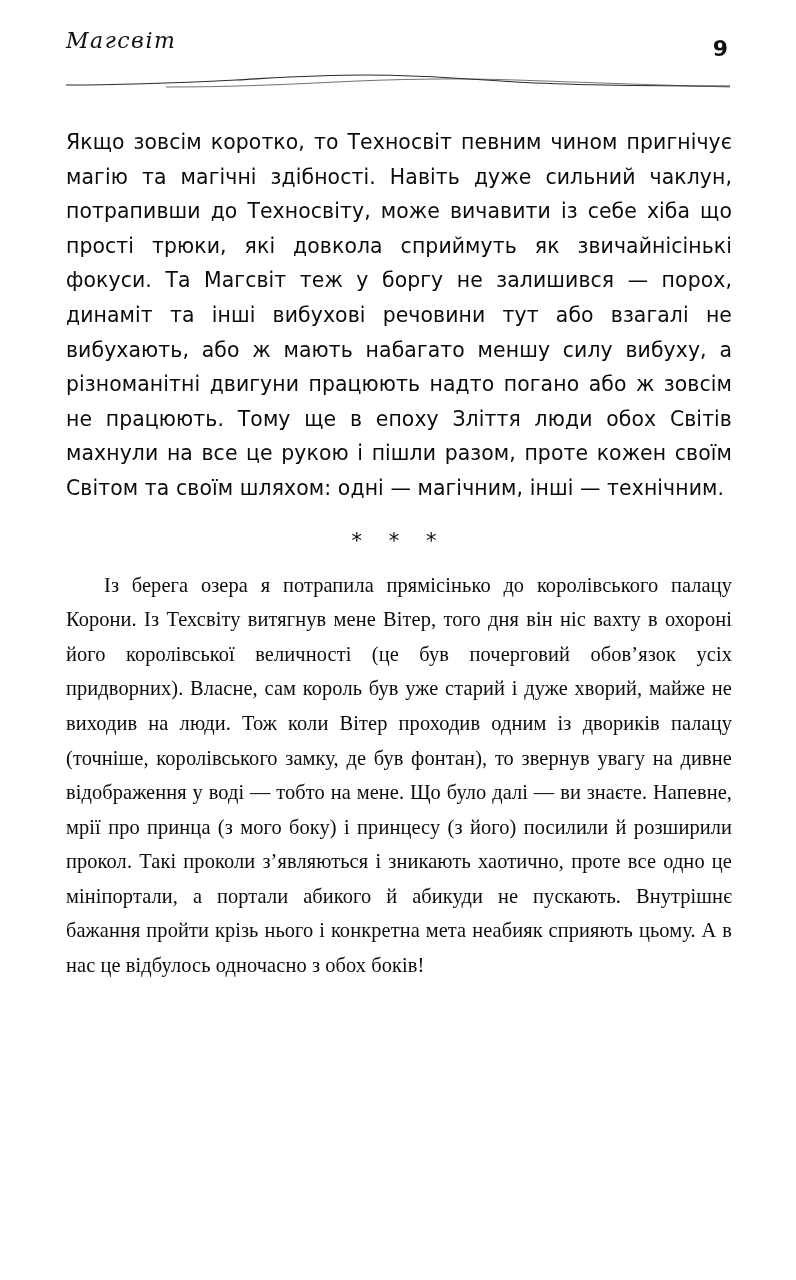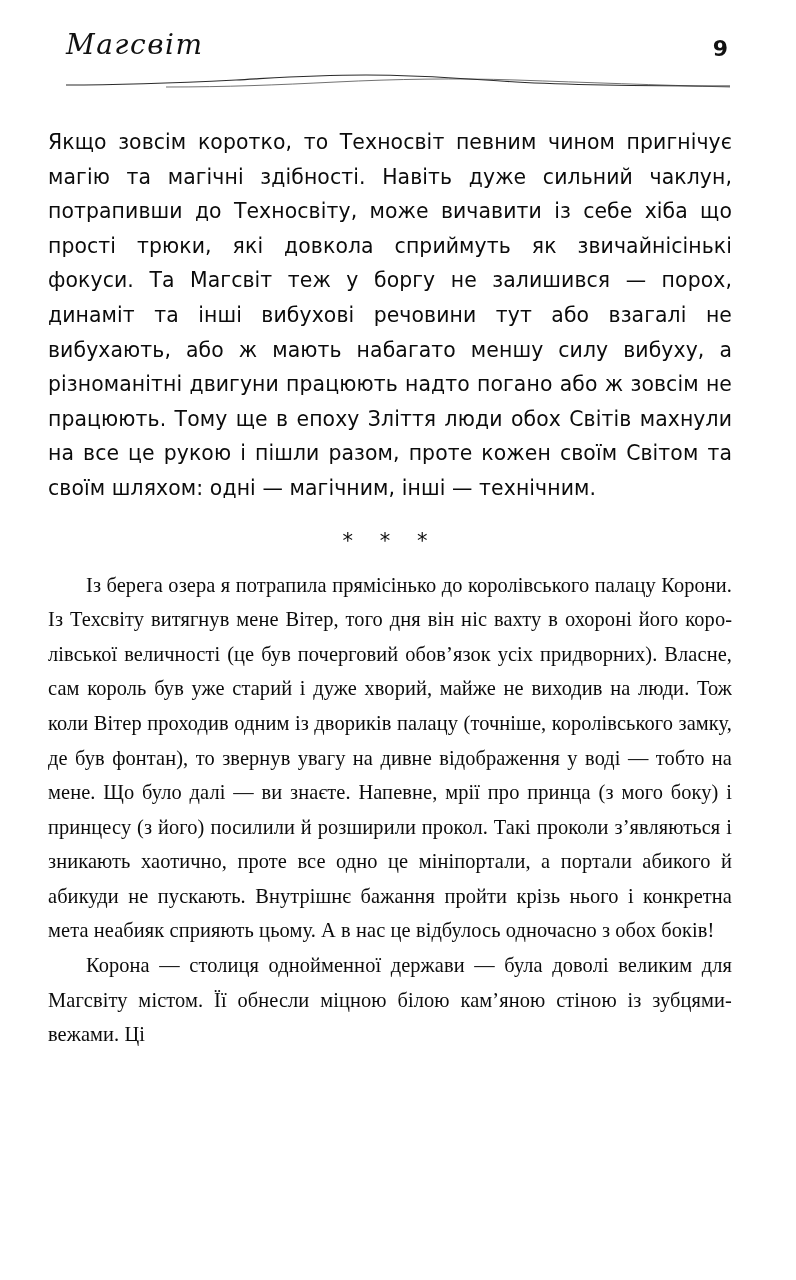--- a/index.html
+++ b/index.html
@@ -31,21 +31,21 @@
     right: 0;
     top: 28px;
     height: 52px;
   }
   .header-title {
     position: absolute;
     left: 66px;
     top: 0;
     font-family: "DejaVu Serif", serif;
     font-style: italic;
-    font-size: 28px;
+    font-size: 22px;
     letter-spacing: 1.5px;
     color: #111;
     white-space: nowrap;
   }
   .page-number {
     position: absolute;
     right: 68px;
     top: 8px;
     font-family: "DejaVu Sans", sans-serif;
     font-weight: bold;
@@ -63,21 +63,21 @@
   }
   .rule-wrap svg {
     display: block;
     width: 100%;
     height: 22px;
   }
 
   
   .content {
     position: absolute;
-    left: 48px;
+    left: 66px;
     right: 64px;
     top: 125px;
   }
   p {
     margin: 0;
     font-family: "DejaVu Sans", sans-serif;
     font-size: 20.4px;
     line-height: 34.6px;
     text-align: justify;
     text-justify: inter-word;
@@ -117,16 +117,15 @@
       <path d="M100 15 C 160 15, 210 13, 270 10 C 330 7, 390 6, 450 8 C 520 10.5, 590 13, 664 15" fill="none" stroke="#2b2b2b" stroke-width="0.9" opacity="0.75"></path>
     </svg>
   </div>
 
   <div class="content">
     <p>Якщо зовсім коротко, то Техносвіт певним чином при­гнічує магію та магічні здібності. Навіть дуже сильний чаклун, потрапивши до Техносвіту, може вичавити із себе хіба що прості трюки, які довкола сприймуть як звичайнісінькі фокуси. Та Магсвіт теж у боргу не зали­шився — порох, динаміт та інші вибухові речовини тут або взагалі не вибухають, або ж мають набагато меншу силу вибуху, а різноманітні двигуни працюють надто погано або ж зовсім не працюють. Тому ще в епоху Зліття люди обох Світів махнули на все це рукою і пішли разом, проте  кожен своїм Світом та своїм шляхом: одні — магічним, інші — технічним.</p>
 
     <div class="divider">* * *</div>
 
     <p class="indent">Із берега озера я потрапила прямісінько до коро­лівського палацу Корони. Із Техсвіту витягнув мене Вітер, того дня він ніс вахту в охороні його коро­лівської величності (це був почерговий обов’язок усіх придворних). Власне, сам король був уже старий і дуже хворий, майже не виходив на люди. Тож коли Вітер проходив одним із двориків палацу (точніше, коро­лівського замку, де був фонтан), то звернув увагу на дивне відображення у воді — тобто на мене. Що було далі — ви знаєте. Напевне, мрії про принца (з мого боку) і принцесу (з його) посилили й розширили про­кол. Такі проколи з’являються і зникають хаотично, проте все одно це мініпортали, а портали абикого й абикуди не пускають. Внутрішнє бажання пройти крізь нього і конкретна мета неабияк сприяють цьому. А в нас це відбулось одночасно з обох боків!</p>
-    <p class="indent">Корона — столиця однойменної держави — була доволі великим для Магсвіту містом. Її обнесли міц­ною білою кам’яною стіною із зубцями-вежами. Ці</p>
   </div>
 
 </div>
 
 </body></html>

